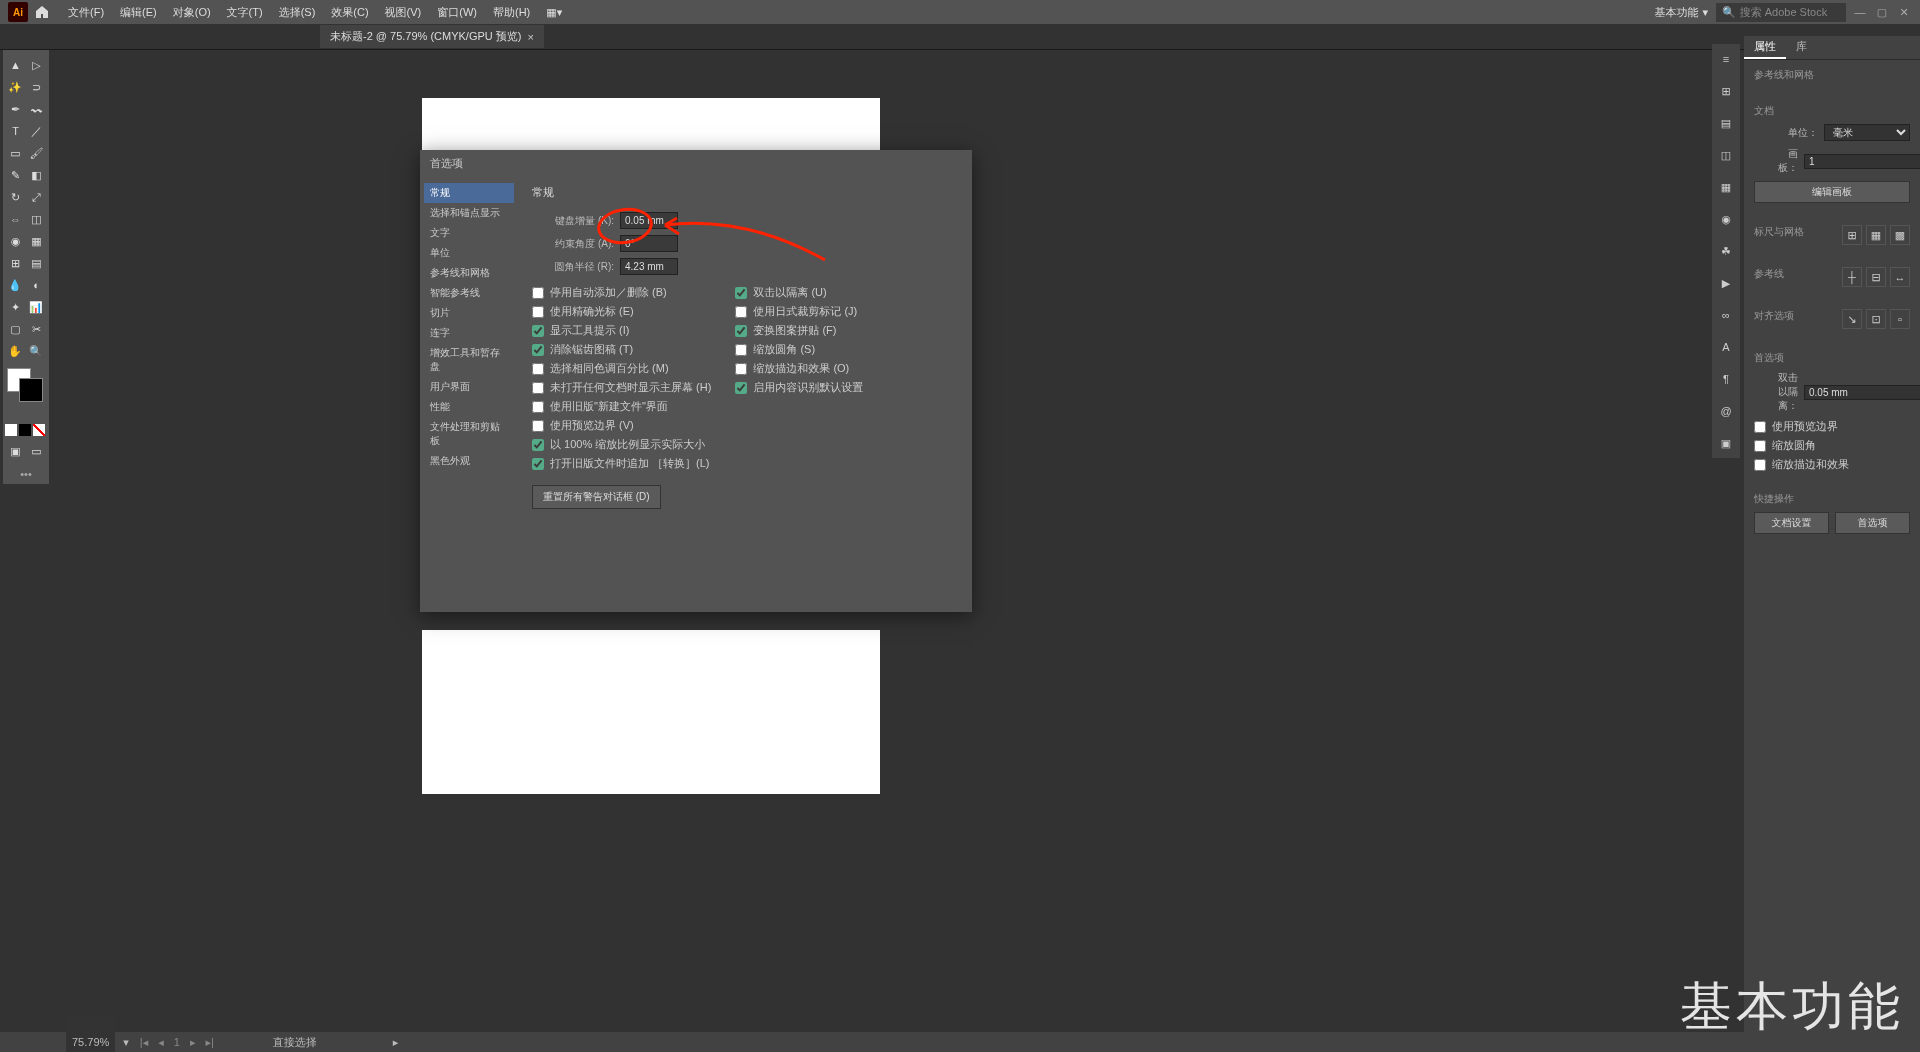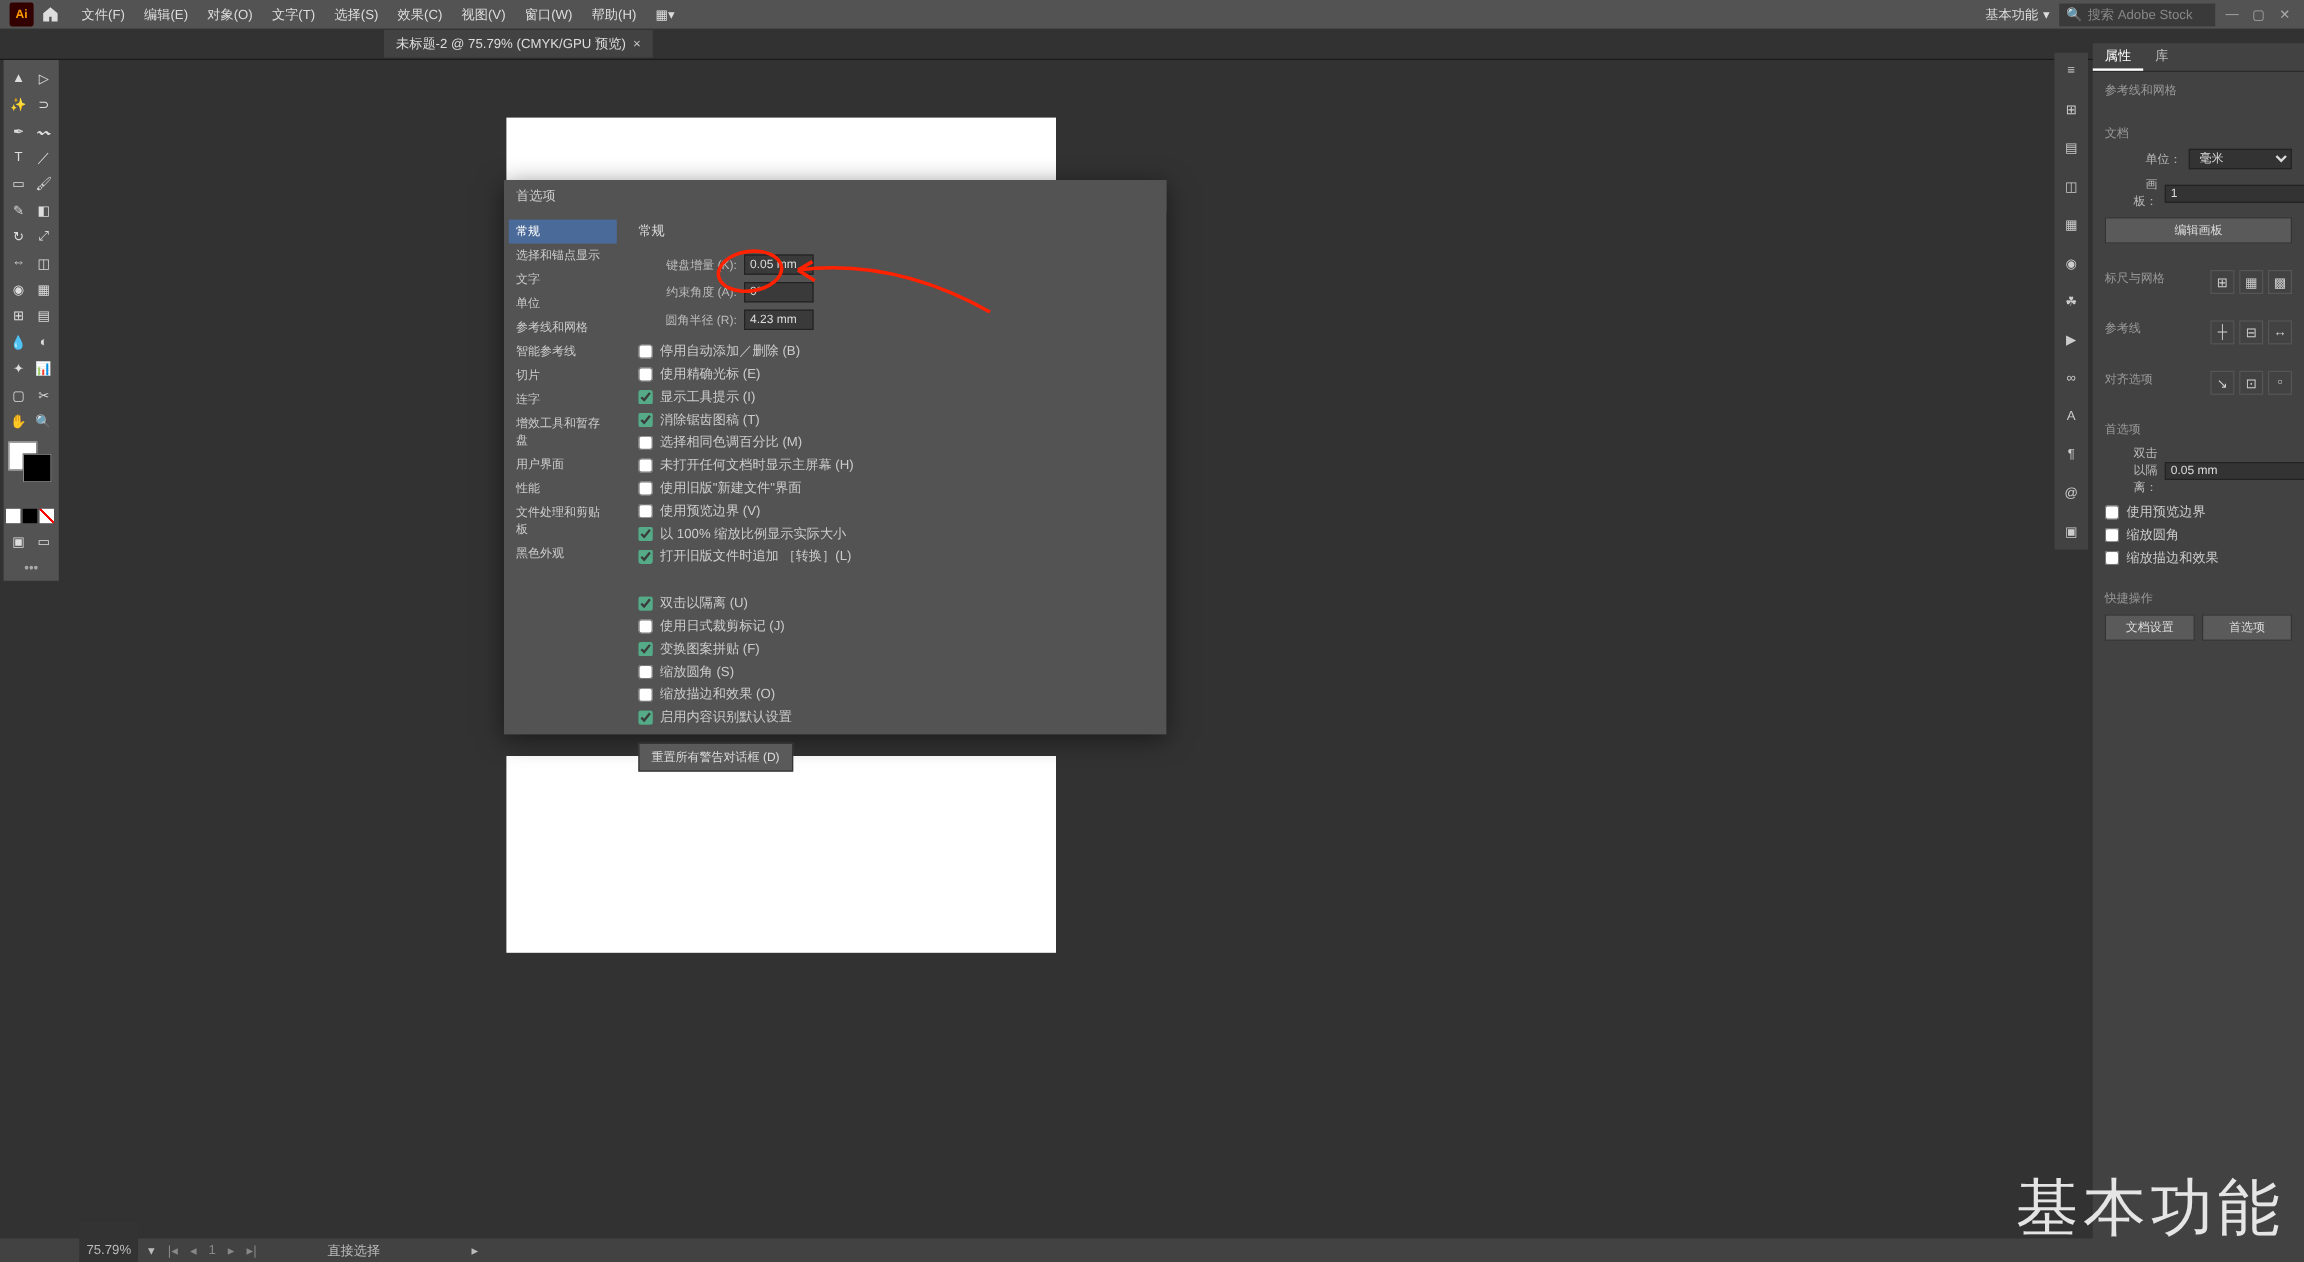--- a/index.html
+++ b/index.html
@@ -61,21 +61,21 @@
 .dialog .dtitle { padding:6px 10px; color:#ccc; background:#535353; }
 .dialog .dbody { display:flex; height:390px; }
 .dialog .sidebar { width:98px; padding:6px 4px; }
 .dialog .sidebar .item { padding:3px 6px; color:#ccc; font-size:10px; }
 .dialog .sidebar .item.active { background:#4a6a9a; color:#fff; }
 .dialog .content { flex:1; padding:8px 14px; }
 .dialog .content .ctitle { color:#ddd; margin-bottom:12px; }
 .dialog .content .crow { display:flex; align-items:center; gap:6px; margin-bottom:6px; }
 .dialog .content .crow .clbl { width:82px; text-align:right; color:#bbb; font-size:10px; }
 .dialog .content .crow input { background:#3a3a3a; border:1px solid #222; color:#ddd; padding:2px 4px; width:58px; font-size:10px;}
-.dialog .content .cols { display:flex; gap:24px; margin-top:10px;flex-direction:column;}
+.dialog .content .cols { display:flex; gap:24px; margin-top:10px;}
 .dialog .content .col { display:flex; flex-direction:column; gap:4px; }
 .dialog .content .chk { display:flex; align-items:center; gap:6px; color:#ccc; font-size:10px;}
 .dialog .content .chk input { width:12px; height:12px; accent-color:#5a8; }
 .dialog .content .resetbtn { margin-top:14px; background:#5a5a5a; border:1px solid #333; padding:4px 10px; color:#ddd; width:fit-content; font-size:10px;}
 .dialog .dfooter { display:flex; justify-content:flex-end; gap:10px; padding:10px 14px; }
 .dialog .dfooter .dbtn { border:1px solid #aaa; border-radius:12px; padding:4px 22px; color:#ddd; background:transparent; font-size:11px;}
 
 
 .anno-circle { position:absolute; width:56px; height:36px; border:3px solid #f20; border-radius:50%; transform:rotate(-8deg); pointer-events:none; }
 .anno-arrow { position:absolute; pointer-events:none; }

